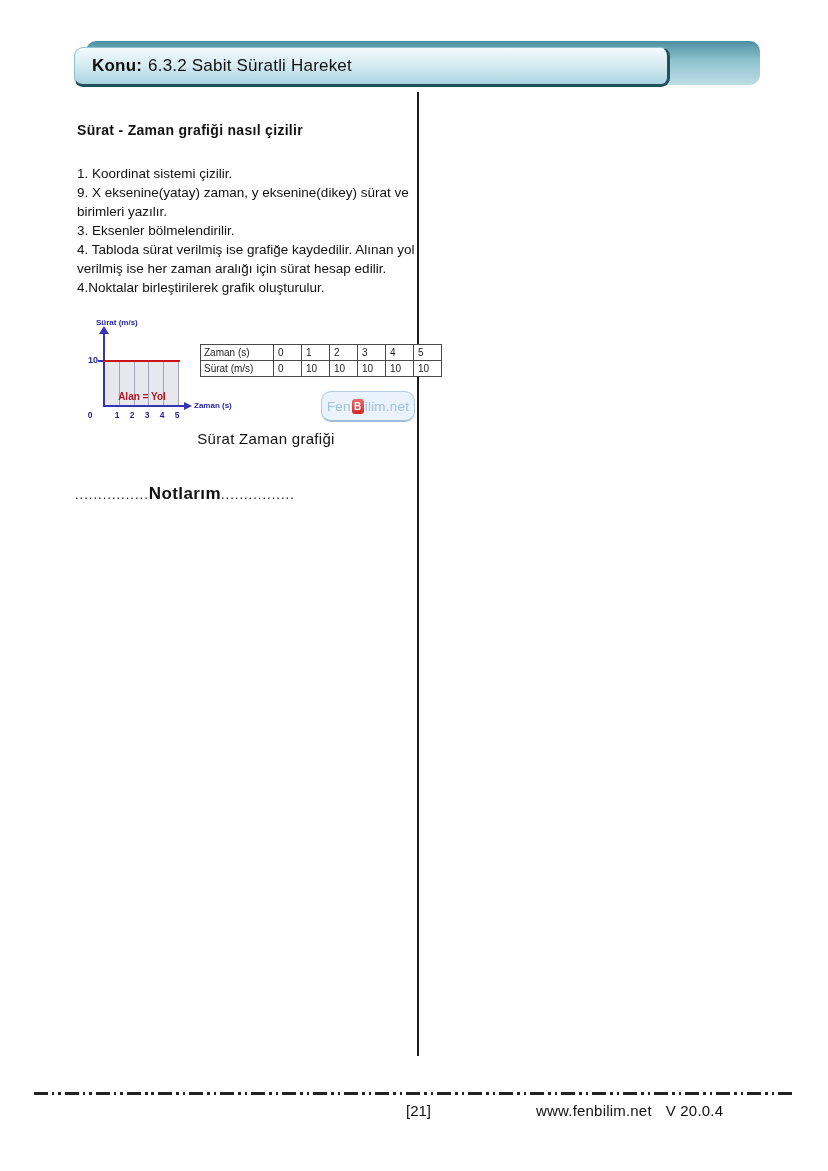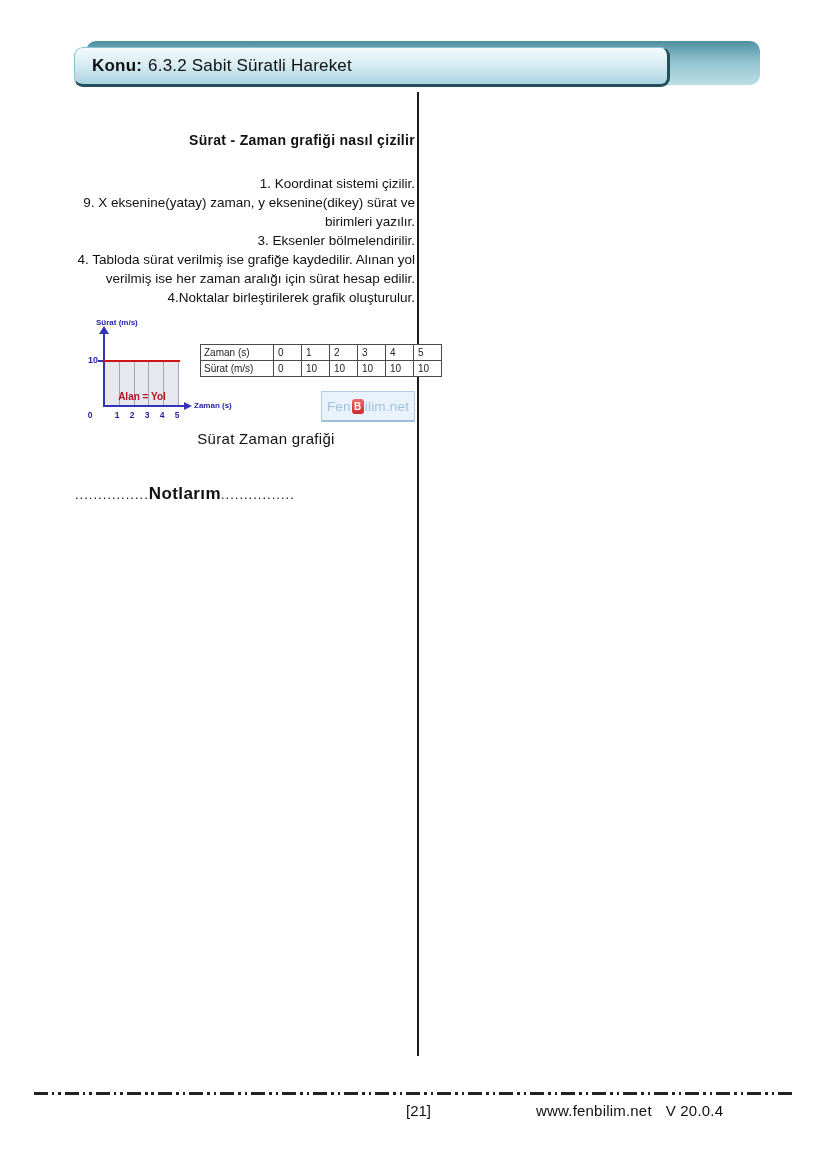--- a/index.html
+++ b/index.html
@@ -20,21 +20,21 @@
     border:1px solid #8fc2d0;
     border-right:3px solid #24505c;
     border-bottom:3px solid #24505c;
     display:flex;align-items:center;padding-left:17px;box-sizing:border-box;
     font-size:17px;letter-spacing:.2px;text-align:right;
   }
   .hdr-label{font-weight:bold;margin-right:6px;}
   
   .vline{position:absolute;left:417px;top:92px;width:2px;height:964px;background:#1c1c1c;}
   
-  .body-col{position:absolute;left:77px;top:132px;width:338px;text-align:right;}
+  .body-col{position:absolute;left:77px;top:122px;width:338px;}
   .heading{font-weight:bold;font-size:14px;letter-spacing:.3px;margin-bottom:26px;}
   .step{font-size:13.5px;line-height:19px;}
   
   .graph{position:absolute;left:88px;top:316px;width:130px;height:110px;}
   .g-ylabel{position:absolute;left:8px;top:2px;font-size:8px;font-weight:bold;color:#2525a8;}
   .g-yaxis{position:absolute;left:15px;top:16px;width:2px;height:75px;background:#3434b4;}
   .g-yarrow{position:absolute;left:11px;top:10px;width:0;height:0;
     border-left:5px solid transparent;border-right:5px solid transparent;border-bottom:8px solid #3434b4;}
   .g-xaxis{position:absolute;left:15px;top:89px;width:82px;height:2px;background:#3434b4;}
   .g-xarrow{position:absolute;left:96px;top:86px;width:0;height:0;
@@ -61,21 +61,21 @@
   .dtable td{
     border:1px solid #4a4a4a;font-size:10px;height:15px;
     padding:0 3px;background:#ffffff;color:#222;
   }
   .dtable td.lab{width:66px;text-align:left;}
   .dtable td.val{width:20px;text-align:left;padding-left:4px;}
   
   .logo{
     position:absolute;left:321px;top:391px;width:92px;height:28px;
     background:#eaf2fb;border:1px solid #b3cde6;border-bottom:2px solid #9dbdd9;
-    border-radius:1px;display:flex;align-items:center;justify-content:center;
+    border-radius:10px;display:flex;align-items:center;justify-content:center;
     font-size:13.5px;color:#a0c2dd;letter-spacing:.2px;
   }
   .logo-badge{
     display:inline-flex;align-items:center;justify-content:center;
     width:12px;height:15px;margin:0 1px;border-radius:3px;
     background:linear-gradient(180deg,#ee6a6a,#cf2a2a);
     color:#ffffff;font-size:10px;font-weight:bold;
   }
   
   .caption{position:absolute;left:106px;top:430px;width:320px;text-align:center;font-size:15px;letter-spacing:.3px;}

